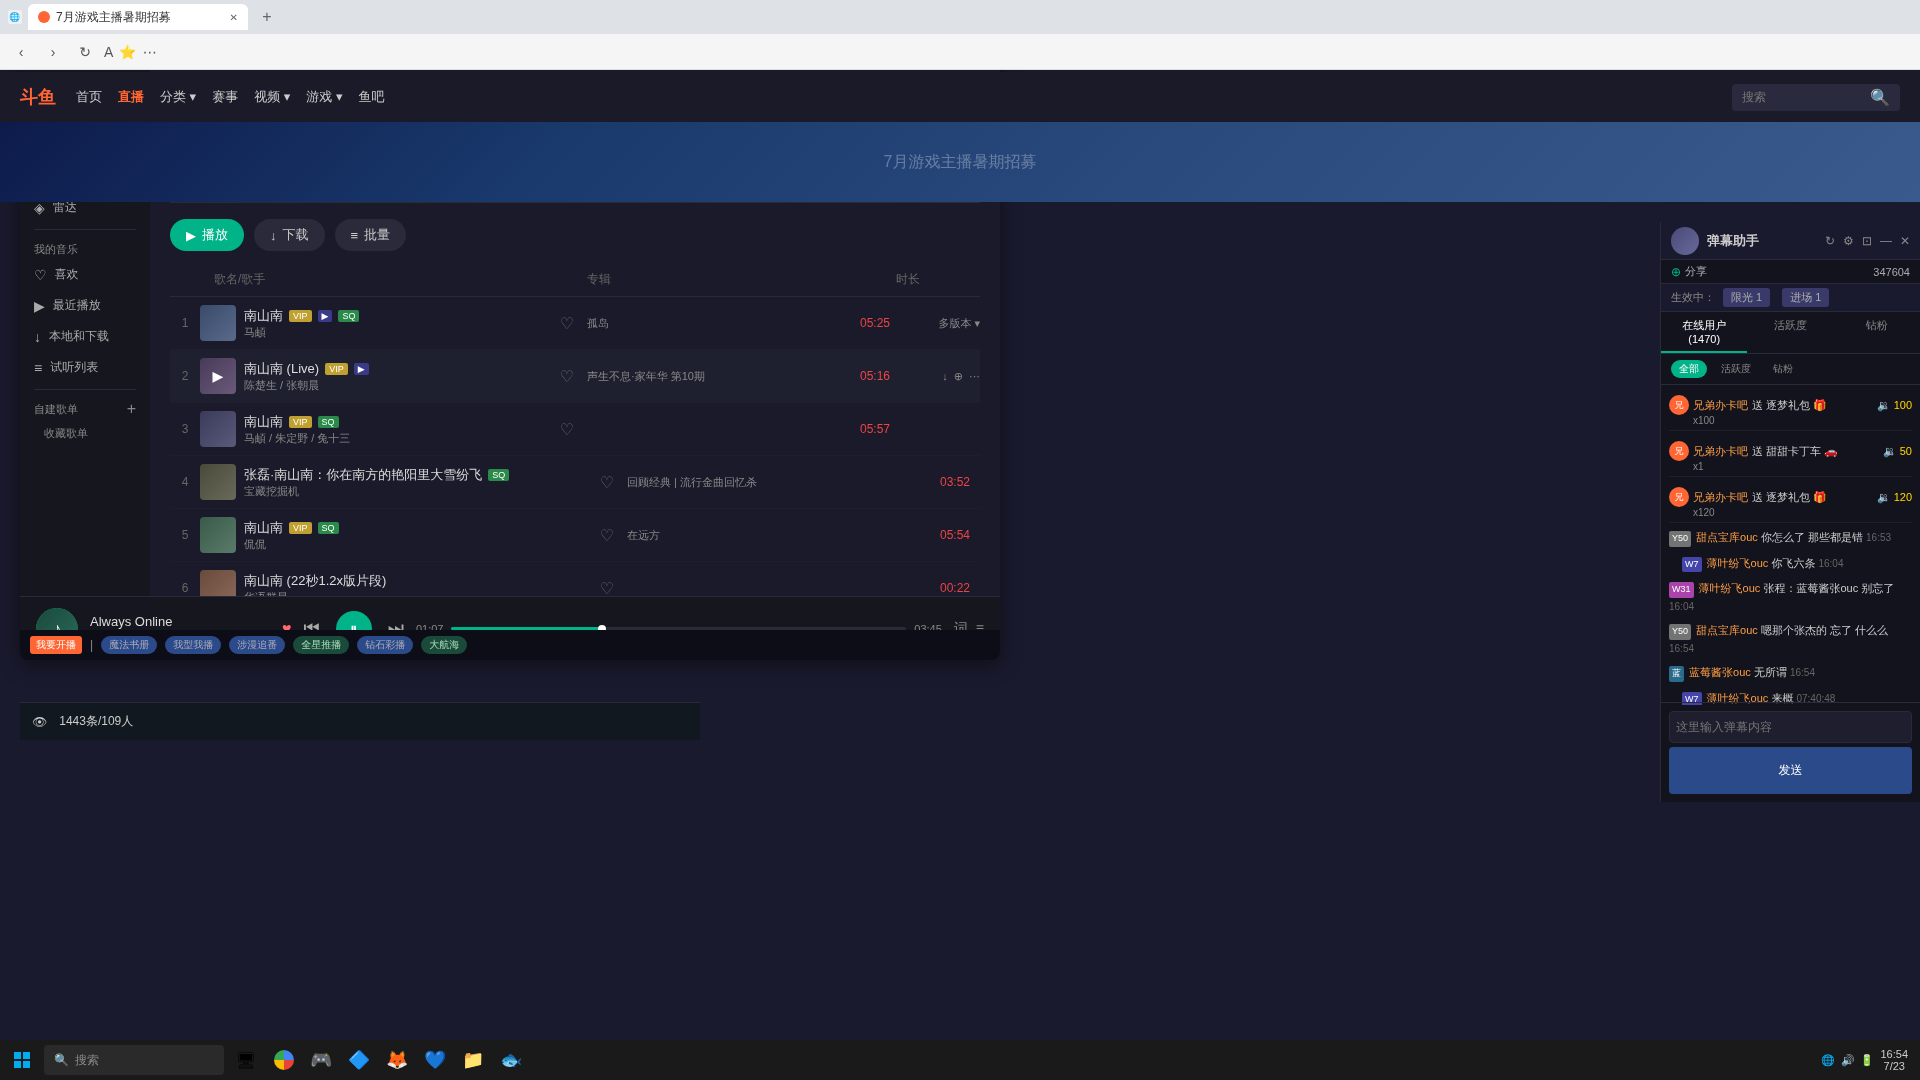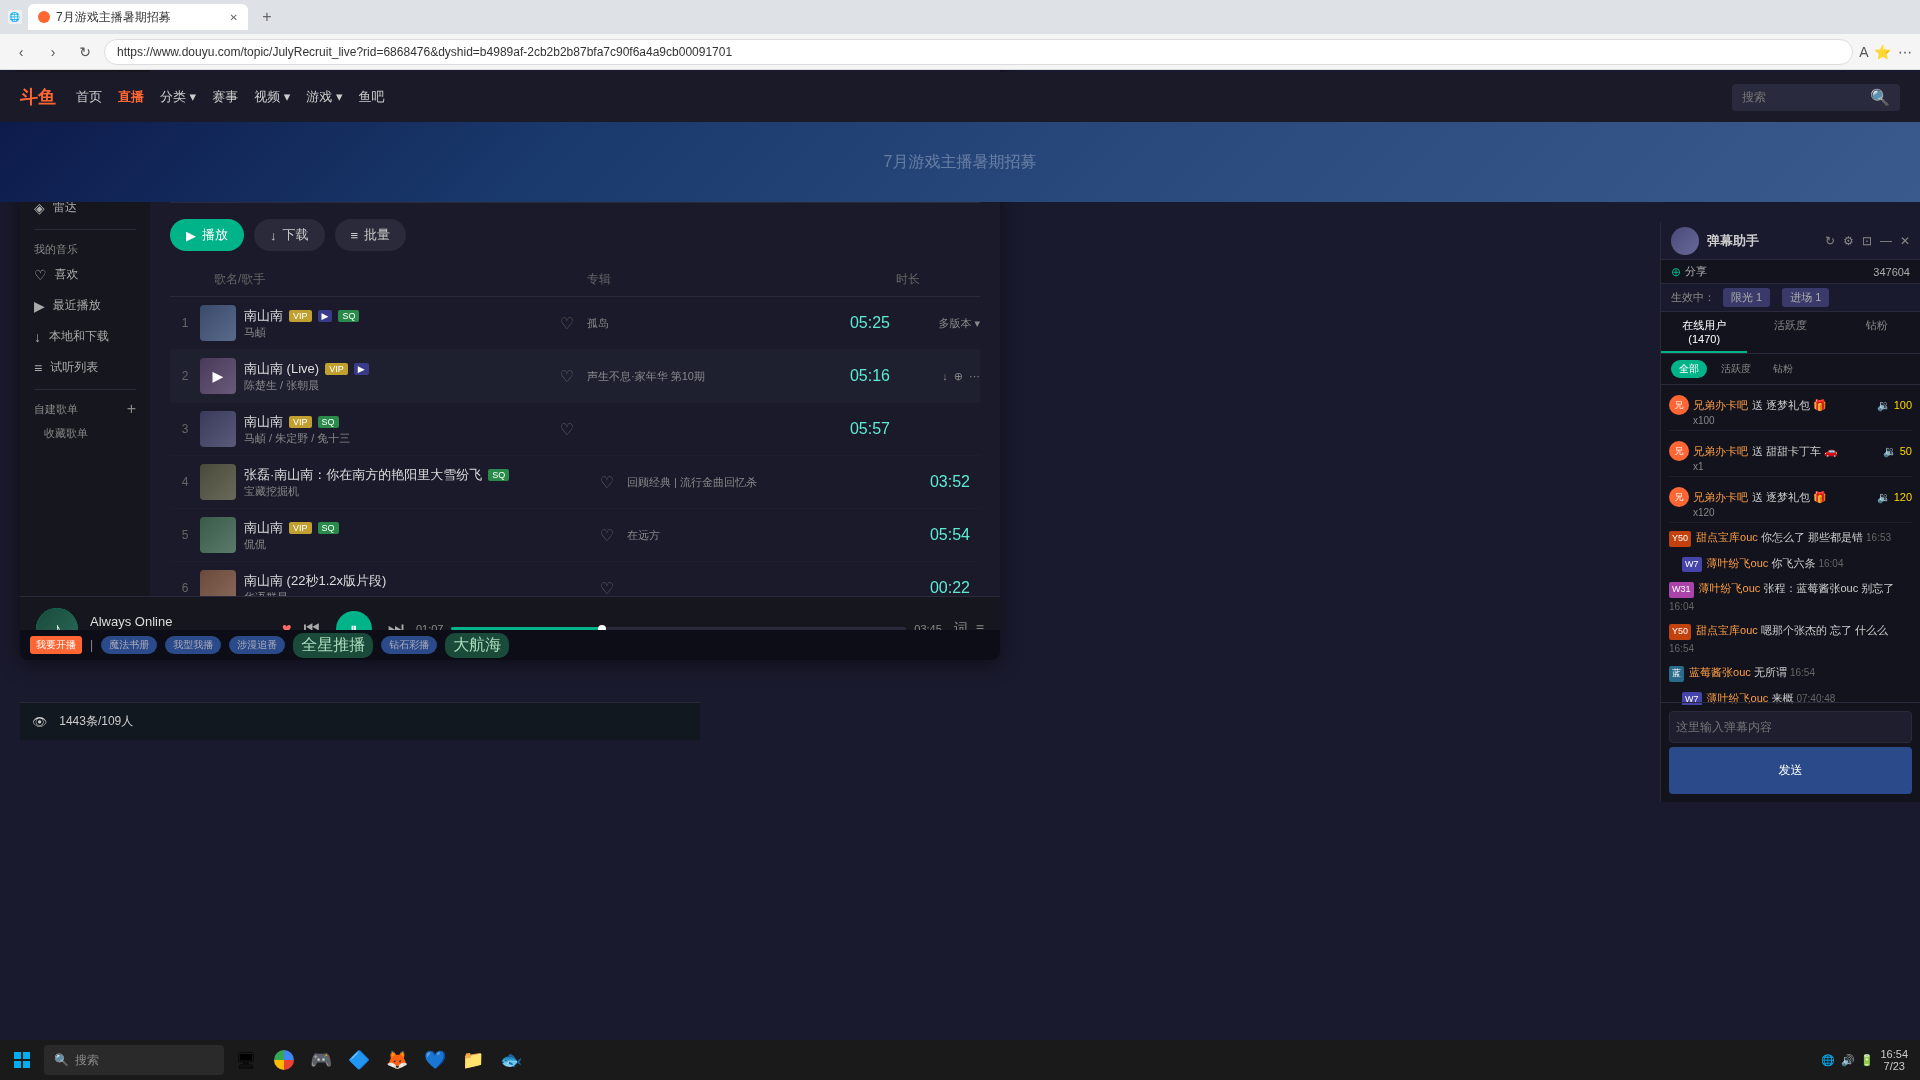--- a/index.html
+++ b/index.html
@@ -65,50 +65,50 @@
     .song-cover-img { width: 100%; height: 100%; background: linear-gradient(135deg, #3a3a5a, #4a4a6a); }
     .song-details { flex: 3; min-width: 0; }
     .song-title { font-size: 13px; color: #ddd; display: flex; align-items: center; gap: 6px; white-space: nowrap; overflow: hidden; text-overflow: ellipsis; }
     .song-artist { font-size: 11px; color: #888; }
     .song-badge { font-size: 9px; padding: 1px 4px; border-radius: 2px; color: #fff; }
     .badge-vip { background: #c0a030; }
     .badge-play { background: #3a3a8a; }
     .badge-sq { background: #2a8a4a; }
     .song-fav { width: 40px; display: flex; justify-content: center; color: #666; font-size: 16px; cursor: pointer; }
     .song-album { flex: 2; font-size: 11px; color: #888; }
-    .song-time { flex: 1; text-align: right; font-size: 16px; color: #5eead4; padding-right: 10px; }
+    .song-time { flex: 1; text-align: right; font-size: 12px; color: #ef4444; padding-right: 10px; }
     .song-actions { width: 80px; display: flex; justify-content: flex-end; gap: 6px; color: #888; font-size: 11px; cursor: pointer; }
     .multiversion { font-size: 11px; color: #888; display: flex; align-items: center; gap: 2px; cursor: pointer; }
 
     
     .now-playing { position: absolute; bottom: 0; left: 0; width: 980px; height: 64px; background: #16161e; border-top: 1px solid #2a2a3a; display: flex; align-items: center; padding: 0 16px; gap: 12px; }
     .now-song-cover { width: 42px; height: 42px; border-radius: 50%; background: linear-gradient(135deg, #00b388, #006644); display: flex; align-items: center; justify-content: center; color: #fff; font-size: 10px; overflow: hidden; }
     .now-song-info { flex: 0 0 180px; }
     .now-song-title { font-size: 13px; color: #ddd; }
     .now-song-artist { font-size: 11px; color: #888; }
     .now-fav { color: #ff6b6b; font-size: 16px; cursor: pointer; }
     .player-controls { display: flex; align-items: center; gap: 16px; }
     .ctrl-btn { color: #aaa; font-size: 18px; cursor: pointer; }
     .play-pause-btn { width: 36px; height: 36px; border-radius: 50%; background: #00b388; color: #fff; display: flex; align-items: center; justify-content: center; font-size: 14px; cursor: pointer; }
     .progress-area { flex: 1; display: flex; align-items: center; gap: 8px; }
     .time-label { font-size: 11px; color: #888; white-space: nowrap; }
     .progress-bar { flex: 1; height: 3px; background: #2a2a3a; border-radius: 2px; position: relative; cursor: pointer; }
     .progress-fill { width: 33%; height: 100%; background: #00b388; border-radius: 2px; }
     .progress-dot { position: absolute; right: 67%; top: 50%; transform: translate(50%, -50%); width: 8px; height: 8px; background: #fff; border-radius: 50%; }
     .player-extras { display: flex; gap: 8px; color: #888; font-size: 16px; }
     .badge-small { display: inline-block; font-size: 9px; padding: 1px 3px; border-radius: 2px; margin-right: 2px; }
-    .badge-y50 { background: #c2410c; color: #fff; }
+    .badge-y50 { background: #737373; color: #fff; }
     .badge-w31 { background: #aa44aa; color: #fff; }
     .badge-w7 { background: #4444aa; color: #fff; margin-left: 13px; }
 
     
     .bottom-bar { position: absolute; bottom: 0; left: 0; width: 980px; height: 30px; background: #0d0d18; display: flex; align-items: center; padding: 0 10px; gap: 8px; }
     .bottom-tag { background: #ff6633; color: #fff; font-size: 10px; padding: 2px 6px; border-radius: 3px; cursor: pointer; }
     .bottom-pill { background: #2a4a8a; color: #aab; font-size: 10px; padding: 2px 8px; border-radius: 10px; cursor: pointer; }
-    .bottom-pill-g { background: #1a4a3a; color: #adb; font-size: 16px; padding: 2px 8px; border-radius: 10px; cursor: pointer; }
+    .bottom-pill-g { background: #1a4a3a; color: #adb; font-size: 10px; padding: 2px 8px; border-radius: 10px; cursor: pointer; }
 
     
     ::-webkit-scrollbar { width: 4px; }
     ::-webkit-scrollbar-track { background: #1a1a2a; }
     ::-webkit-scrollbar-thumb { background: #3a3a4a; border-radius: 2px; }
     .danmu-header { height: 38px; background: #1a1a2e; display: flex; align-items: center; padding: 0 10px; gap: 8px; border-bottom: 1px solid #2a2a3a; }
     .danmu-title { font-size: 13px; color: #ccc; font-weight: bold; }
     .danmu-controls { margin-left: auto; display: flex; gap: 8px; color: #888; font-size: 12px; }
     .danmu-share { display: flex; align-items: center; gap: 4px; font-size: 11px; color: #aaa; padding: 4px 10px; border-bottom: 1px solid #2a2a3a; }
     .share-icon { color: #00b388; font-size: 12px; }
@@ -588,23 +588,20 @@
       <span>7月游戏主播暑期招募</span>
       <span style="margin-left:auto; color:#666; font-size:10px; cursor:pointer;">✕</span>
     </div>
     <div style="width:26px;height:26px;display:flex;align-items:center;justify-content:center;color:#666;cursor:pointer;font-size:16px;">+</div>
   </div>
 
   <div style="height:36px; background:#f5f5f5; display:flex; align-items:center; padding:0 8px; gap:6px; border-bottom:1px solid #ddd;">
     <div style="width:26px;height:26px;display:flex;align-items:center;justify-content:center;cursor:pointer;border-radius:50%;color:#555;font-size:14px;">‹</div>
     <div style="width:26px;height:26px;display:flex;align-items:center;justify-content:center;cursor:pointer;border-radius:50%;color:#555;font-size:14px;">›</div>
     <div style="width:26px;height:26px;display:flex;align-items:center;justify-content:center;cursor:pointer;border-radius:50%;color:#555;font-size:14px;">↻</div>
-    <div style="flex:1; height:26px; background:#fff; border:1px solid #ddd; border-radius:13px; display:flex; align-items:center; padding:0 12px; font-size:12px; color:#333; cursor:text;">
-      <span>https://www.douyu.com/topic/JulyRecruit_live?rid=6868476&amp;dyshid=b4989af-2cb2b2b87bfa7c90f6a4a9cb00091701</span>
-    </div>
     <div style="display:flex; gap:6px;">
       <span style="color:#555; font-size:14px; cursor:pointer;">A</span>
       <span style="color:#555; font-size:14px; cursor:pointer;">⭐</span>
       <span style="color:#555; font-size:14px; cursor:pointer;">⋯</span>
     </div>
   </div>
 </div>
 
 <div style="position:absolute; bottom:0; left:0; width:1920px; height:40px; background:#1a1a1a; display:flex; align-items:center; gap:4px; padding:0 4px; z-index:999;">
   <div style="width:36px;height:36px;display:flex;align-items:center;justify-content:center;">

